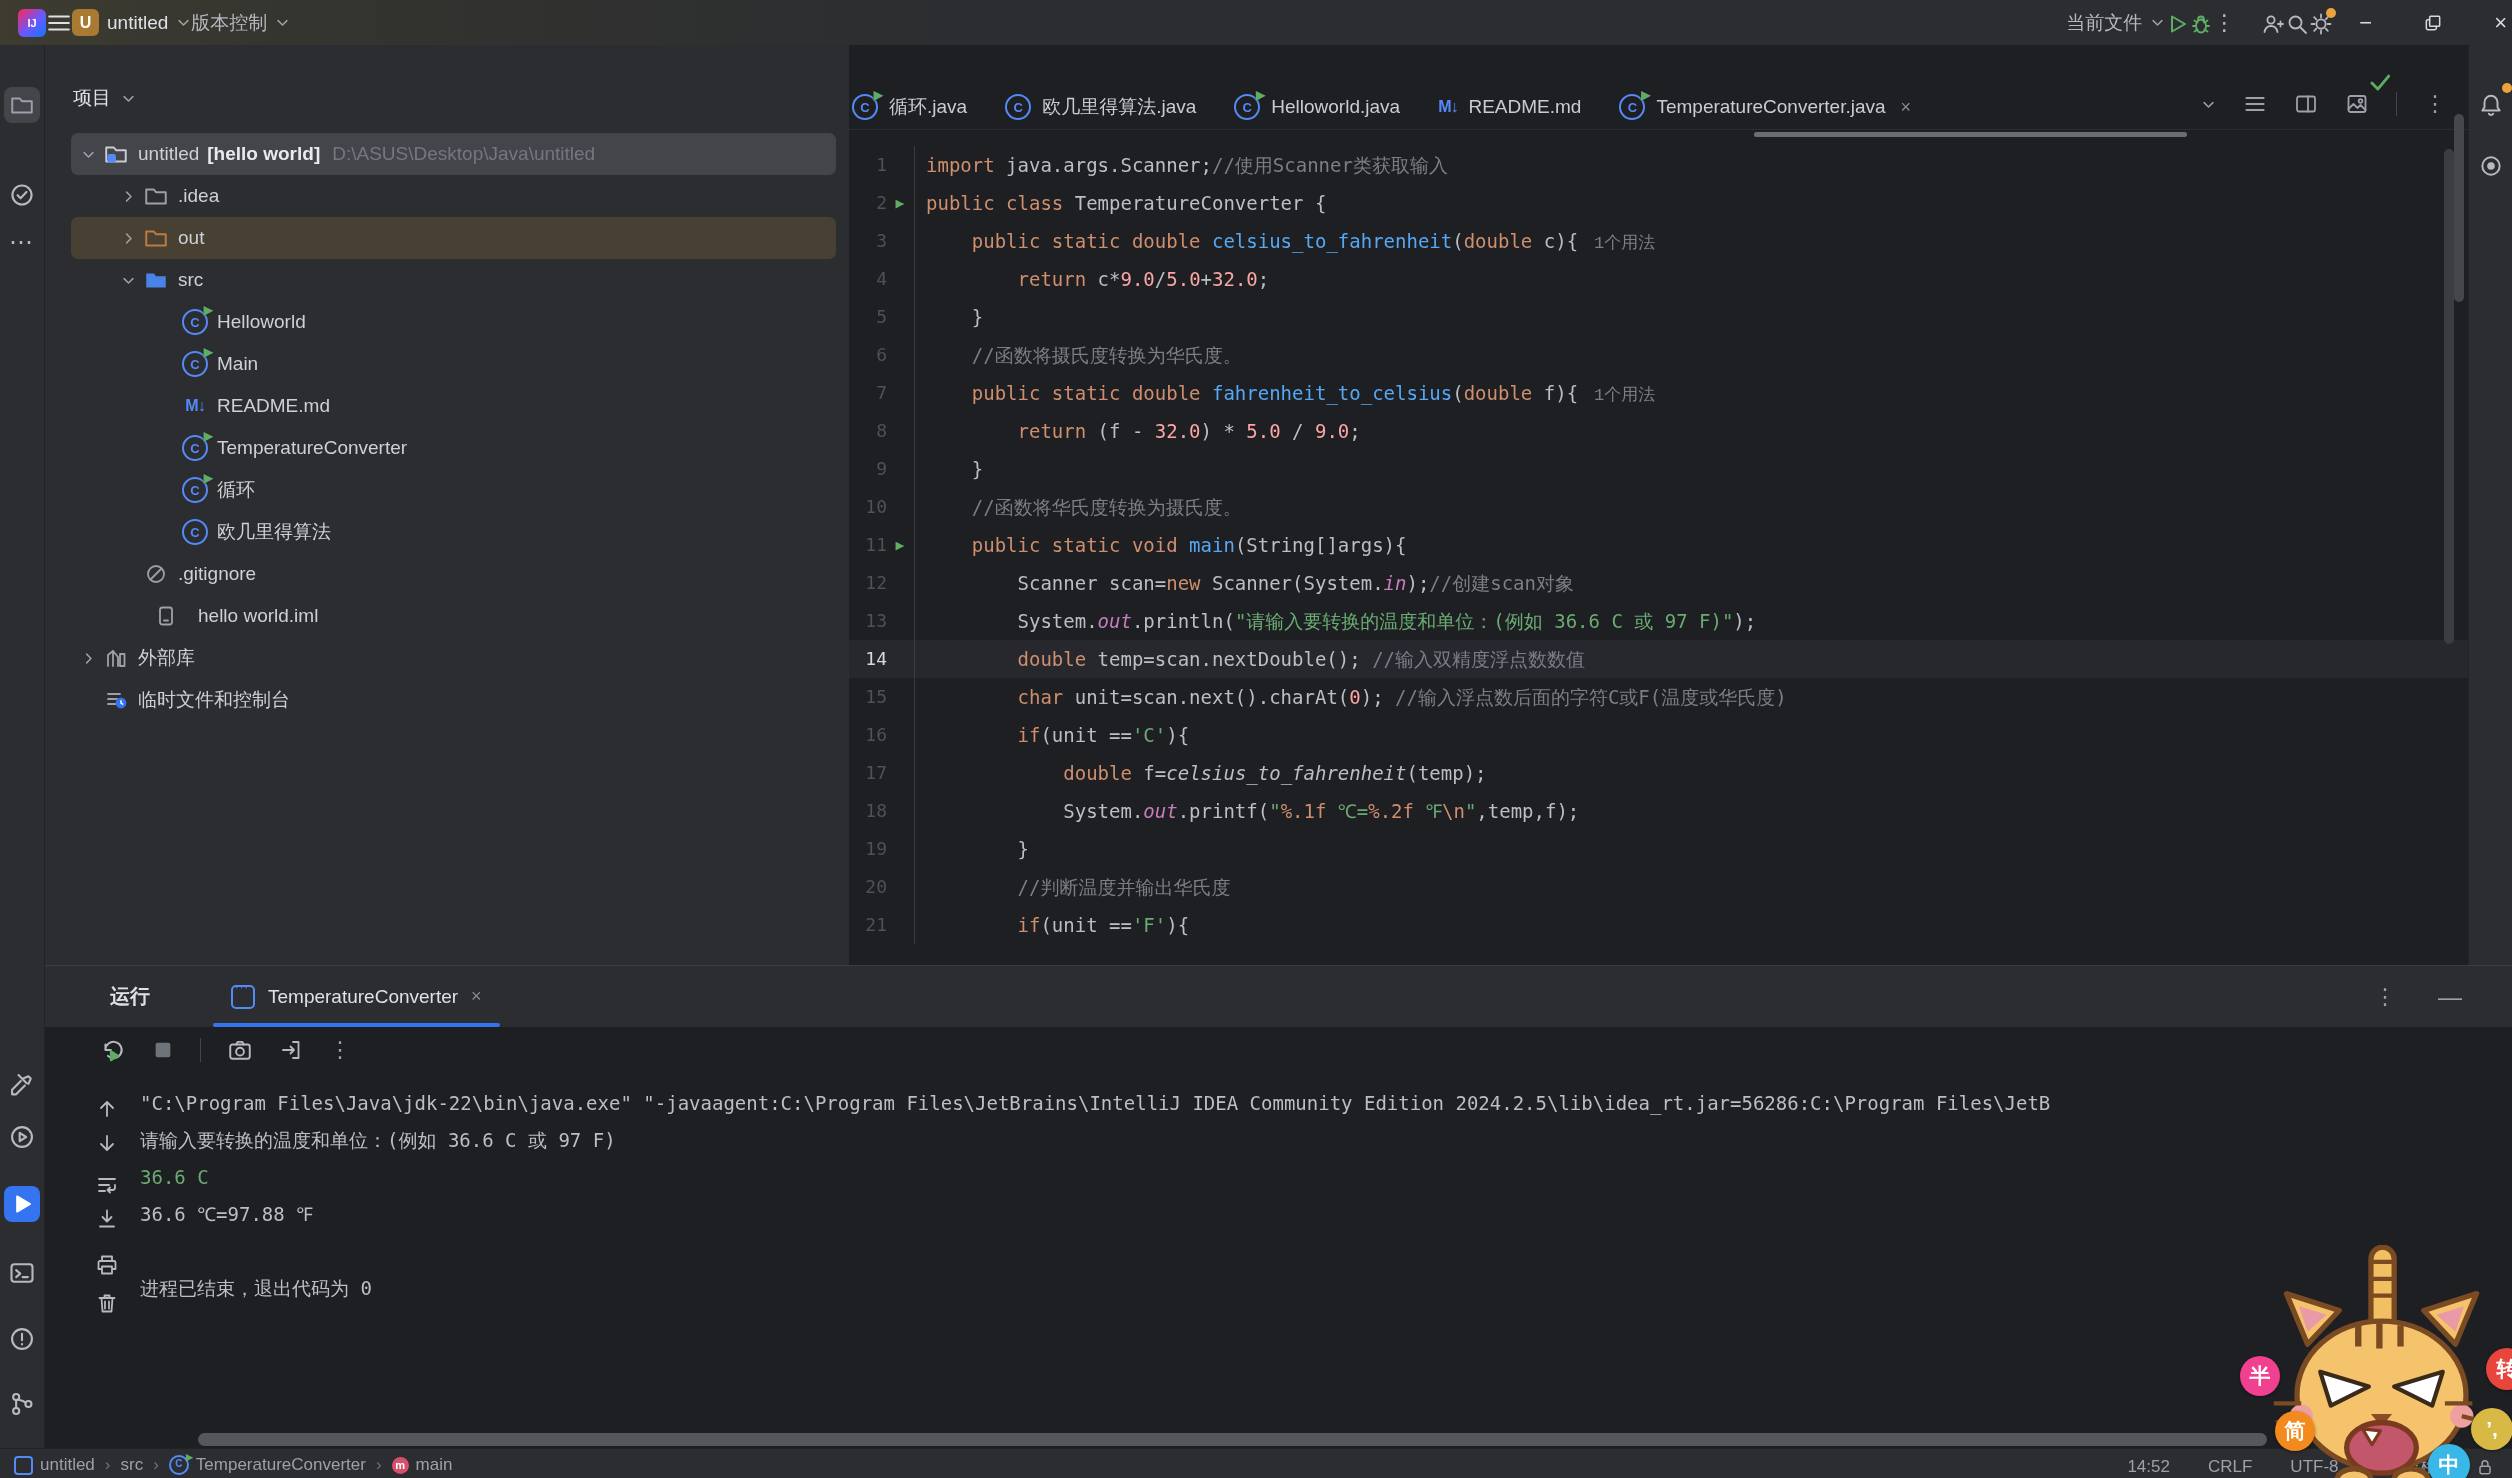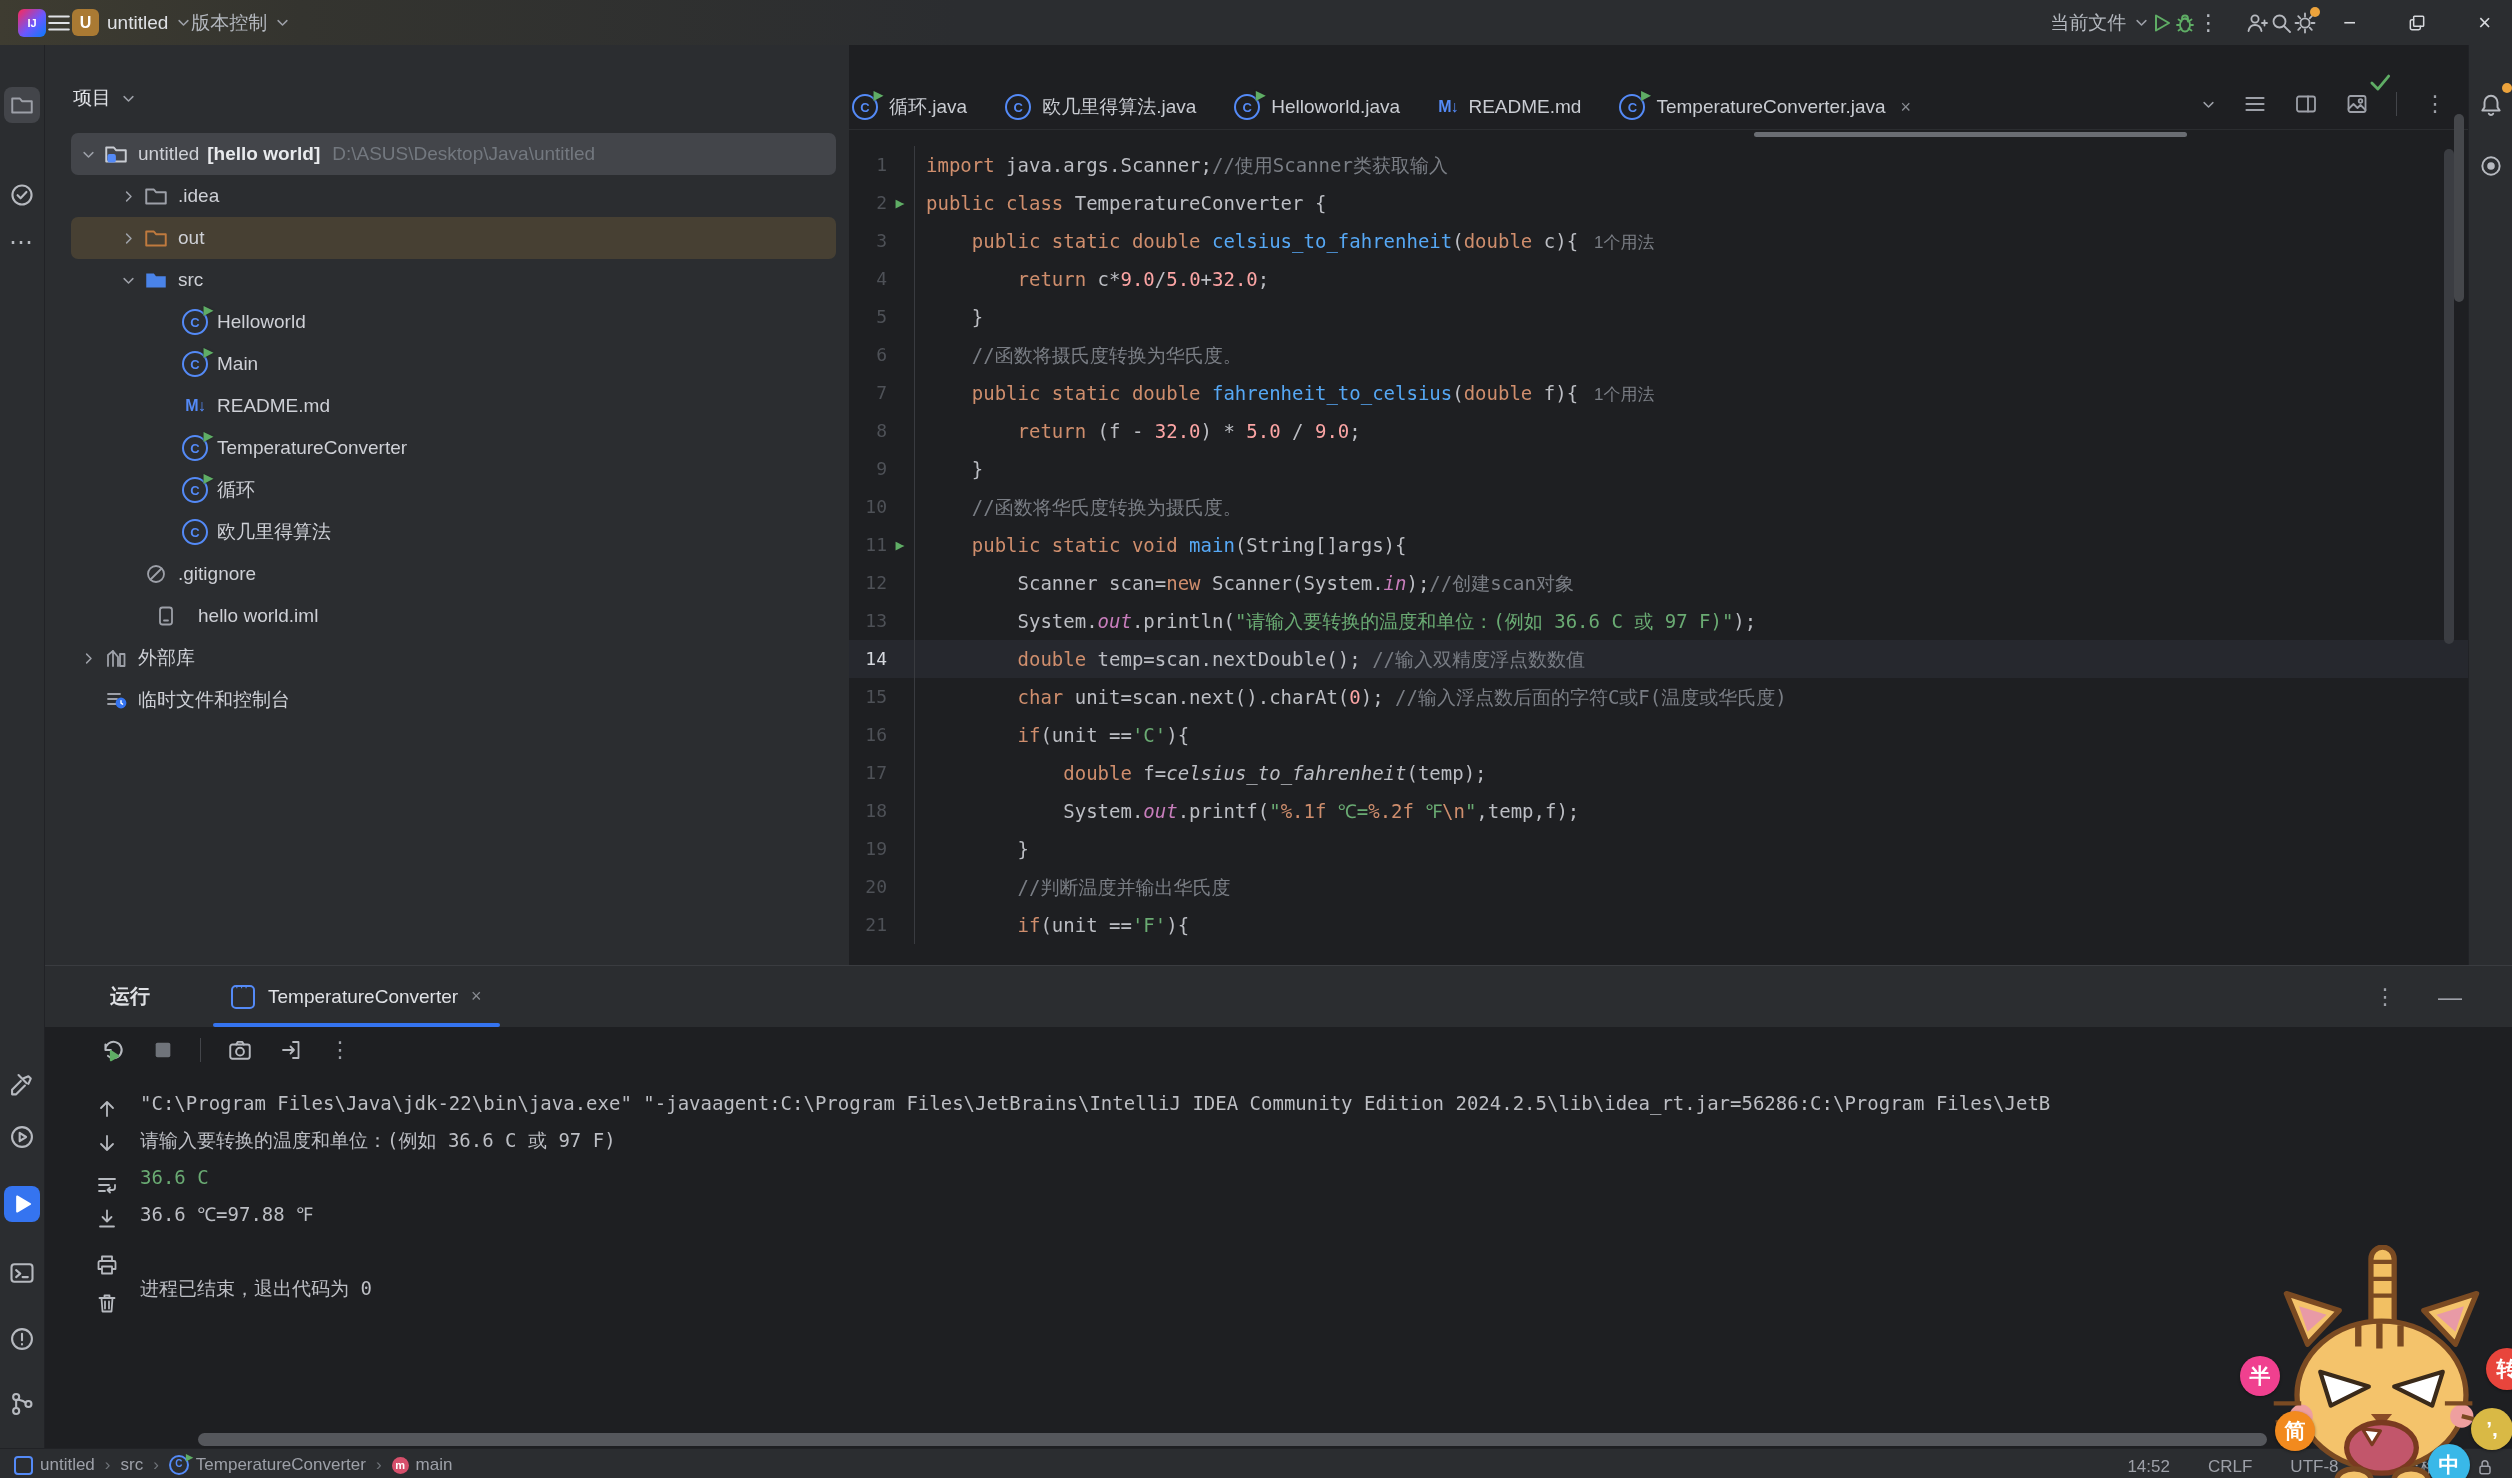--- a/index.html
+++ b/index.html
@@ -13,21 +13,21 @@
   .titlebar{position:absolute;left:0;top:0;width:2513px;height:45px;
     background:linear-gradient(90deg,#3e3c31 0%,#34342f 12%,#2b2d30 38%,#2b2d30 100%);
     display:flex;align-items:center;color:#dfe1e5;font-size:19px}
   .tb-left{display:flex;align-items:center;padding-left:18px}
   .tb-group{display:flex;align-items:center;gap:8px;cursor:default}
   .logo{width:28px;height:28px;border-radius:6px;background:linear-gradient(135deg,#fe2857 0%,#6b57ff 55%,#087cfa 100%);
         display:flex;align-items:center;justify-content:center;color:#fff;font-size:11px;font-weight:bold}
   .proj-badge{width:27px;height:27px;border-radius:6px;background:#aa7a33;color:#fff;
         display:flex;align-items:center;justify-content:center;font-size:16px;font-weight:bold}
   .tb-dim{color:#b4b8bf}
-  .tb-right{margin-left:auto;display:flex;align-items:center;padding-right:16px;color:#b4b8bf}
+  .tb-right{margin-left:auto;display:flex;align-items:flex-end;color:#b4b8bf}
   .winctl{display:flex;align-items:center;gap:51px;margin-left:26px;padding-right:6px;color:#d7d9dd;font-size:22px}
   .dot-badge{position:absolute;right:-3px;top:-4px;width:10px;height:10px;border-radius:50%;background:#eca33c}
 
   
   .left-strip{position:absolute;left:0;top:45px;width:44px;height:1404px;background:#2b2d30;border-right:1px solid #212226}
   .strip-btn{position:absolute;left:4px;width:36px;height:36px;border-radius:8px;display:flex;align-items:center;justify-content:center;color:#b6b9bf}
   .strip-btn.active-gray{background:#43454a;color:#e8eaed}
   .strip-btn.active-blue{background:#3574f0;color:#fff}
 
   
@@ -62,21 +62,21 @@
   .code-row{display:flex;height:38px;line-height:38px;white-space:pre}
   .code-row.cur{background:#26282e}
   .gutter-cell{width:65px;flex:none;display:flex;align-items:center;border-right:1px solid #393b40;color:#4e5157}
   .gutter-num{width:38px;text-align:right;flex:none;font-size:18px}
   .gutter-run{width:26px;text-align:center;flex:none;color:#5fad65;font-size:15px}
   .code-row.cur .gutter-num{color:#d5d8de}
   .code-text{padding-left:11px}
   .tk-kw{color:#cf8e6d}.tk-def{color:#bcbec4}.tk-cmt{color:#7a7e85}.tk-str{color:#6aab73}
   .tk-num{color:#fca5a5}.tk-mtd{color:#56a8f5}.tk-fld{color:#c77dbb;font-style:italic}
   .tk-fmt{color:#cf8e6d}.tk-mi{color:#bcbec4;font-style:italic}
-  .tk-hint{color:#7a7e85;font-size:17px;margin-left:16px;font-family:Liberation Sans, sans-serif}
+  .tk-hint{color:#7a7e85;font-size:17px;margin-left:16px;font-family:Liberation Mono, monospace}
   .inspect-ok{position:absolute;right:75px;top:24px;color:#5fad65}
   .editor-vsb{position:absolute;right:14px;top:104px;width:10px;height:495px;border-radius:5px;background:#3b3d42}
 
   
   .right-strip{position:absolute;left:2468px;top:45px;width:45px;height:921px;background:#2b2d30;border-left:1px solid #212226}
 
   
   .run-panel{position:absolute;left:45px;top:965px;width:2468px;height:483px;background:#1e1f22;border-top:1px solid #3a3c40}
   .run-header{height:61px;background:#2b2d30;display:flex;align-items:center;padding-left:65px}
   .run-title{font-size:20px;font-weight:bold;color:#dfe1e5;margin-right:63px}

